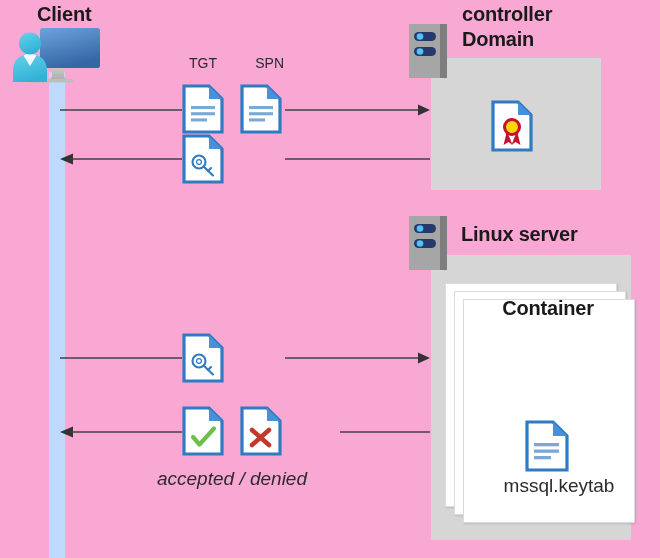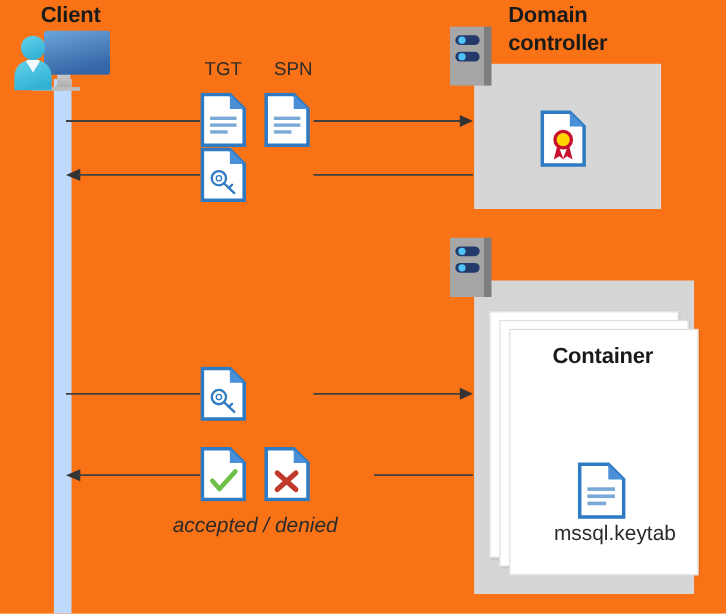--- a/index.html
+++ b/index.html
@@ -6,42 +6,42 @@
   html,body{margin:0;padding:0;background:#ffffff;}
   body{
     font-family:"Liberation Sans","DejaVu Sans",sans-serif;
     -webkit-font-smoothing:antialiased;
   }
   #stage{
     position:relative;
     width:660px;
     height:558px;
     overflow:hidden;
-    background:#f97316;
+    background:#f9a8d4;
   }
   .abs{position:absolute;}
 
   
   .hdr-bold{
     font-weight:700;
     color:#1a1a1a;
     font-size:20px;
     line-height:25px;
     letter-spacing:-0.2px;
   }
   .lbl-plain{
     font-weight:400;
     color:#2b2b2b;
     font-size:19px;
     line-height:22px;
   }
   .lbl-small{
     font-weight:400;
     color:#2b2b2b;
-    font-size:17px;
+    font-size:14px;
     line-height:22px;
   }
 
   
   .lifeline{
     background:#bed9fb;
   }
 
   
   .zone{
@@ -96,22 +96,22 @@
 
       <path d="M15.5 29.5 L22 40 l6.5 -10.5 c-2 -1 -4.2 -1.4 -6.5 -1.4 s-4.5 .4 -6.5 1.4 z" fill="#ffffff" opacity="0.92"></path>
 
       <circle cx="22" cy="17.5" r="11" fill="url(#perGrad)"></circle>
     </svg>
   </div>
 
   <div class="abs zone" style="left:431px;top:58px;width:170px;height:132px;"></div>
 
   <div class="abs hdr-bold" style="left:462px;top:2px;width:180px;">
+    <div>controller</div>
     <div>Domain</div>
-    <div>controller</div>
   </div>
 
   <div class="abs" style="left:409px;top:24px;width:38px;height:54px;">
     <svg class="icon" width="38" height="54" viewBox="0 0 38 54" xmlns="http://www.w3.org/2000/svg">
       <rect x="0" y="0" width="31" height="54" fill="#a6a6a6"></rect>
       <rect x="31" y="0" width="7" height="54" fill="#7e7e7e"></rect>
       <rect x="5" y="8" width="22" height="9" rx="4.5" fill="#243a6b"></rect>
       <circle cx="11" cy="12.5" r="3.3" fill="#4fc3f7"></circle>
       <rect x="5" y="23" width="22" height="9" rx="4.5" fill="#243a6b"></rect>
       <circle cx="11" cy="27.5" r="3.3" fill="#4fc3f7"></circle>
@@ -126,38 +126,39 @@
       <path d="M16 31 l-3.5 14 5 -3 4 3 z" fill="#c8102e"></path>
       <path d="M26 31 l3.5 14 -5 -3 -4 3 z" fill="#c8102e"></path>
 
       <circle cx="21" cy="27" r="9" fill="#c8102e"></circle>
       <circle cx="21" cy="27" r="6" fill="#ffd500"></circle>
     </svg>
   </div>
 
   <div class="abs zone" style="left:431px;top:255px;width:200px;height:285px;"></div>
 
+  <div class="abs hdr-bold" style="left:461px;top:222px;width:200px;">Linux server</div>
 
   <div class="abs" style="left:409px;top:216px;width:38px;height:54px;">
     <svg class="icon" width="38" height="54" viewBox="0 0 38 54" xmlns="http://www.w3.org/2000/svg">
       <rect x="0" y="0" width="31" height="54" fill="#a6a6a6"></rect>
       <rect x="31" y="0" width="7" height="54" fill="#7e7e7e"></rect>
       <rect x="5" y="8" width="22" height="9" rx="4.5" fill="#243a6b"></rect>
       <circle cx="11" cy="12.5" r="3.3" fill="#4fc3f7"></circle>
       <rect x="5" y="23" width="22" height="9" rx="4.5" fill="#243a6b"></rect>
       <circle cx="11" cy="27.5" r="3.3" fill="#4fc3f7"></circle>
     </svg>
   </div>
 
   <div class="abs card" style="left:445px;top:283px;width:170px;height:222px;"></div>
   <div class="abs card" style="left:454px;top:291px;width:170px;height:222px;"></div>
 
   <div class="abs card" style="left:463px;top:299px;width:170px;height:222px;"></div>
 
-  <div class="abs hdr-bold" style="left:463px;top:312px;width:170px;text-align:center;">Container</div>
+  <div class="abs hdr-bold" style="left:463px;top:296px;width:170px;text-align:center;">Container</div>
 
 
   <div class="abs" style="left:525px;top:420px;width:44px;height:52px;">
     <svg class="icon" width="44" height="52" viewBox="0 0 44 52" xmlns="http://www.w3.org/2000/svg">
       <path d="M2 2 h26 l14 14 v34 H2 z" fill="#ffffff" stroke="#2e7bc4" stroke-width="3.2" stroke-linejoin="miter"></path>
       <path d="M28 2 l14 14 h-14 z" fill="#4a90d9"></path>
       <rect x="9" y="23" width="25" height="3.3" fill="#7aa9d8"></rect>
       <rect x="9" y="29.5" width="25" height="3.3" fill="#7aa9d8"></rect>
       <rect x="9" y="36" width="17" height="3.3" fill="#7aa9d8"></rect>
     </svg>

